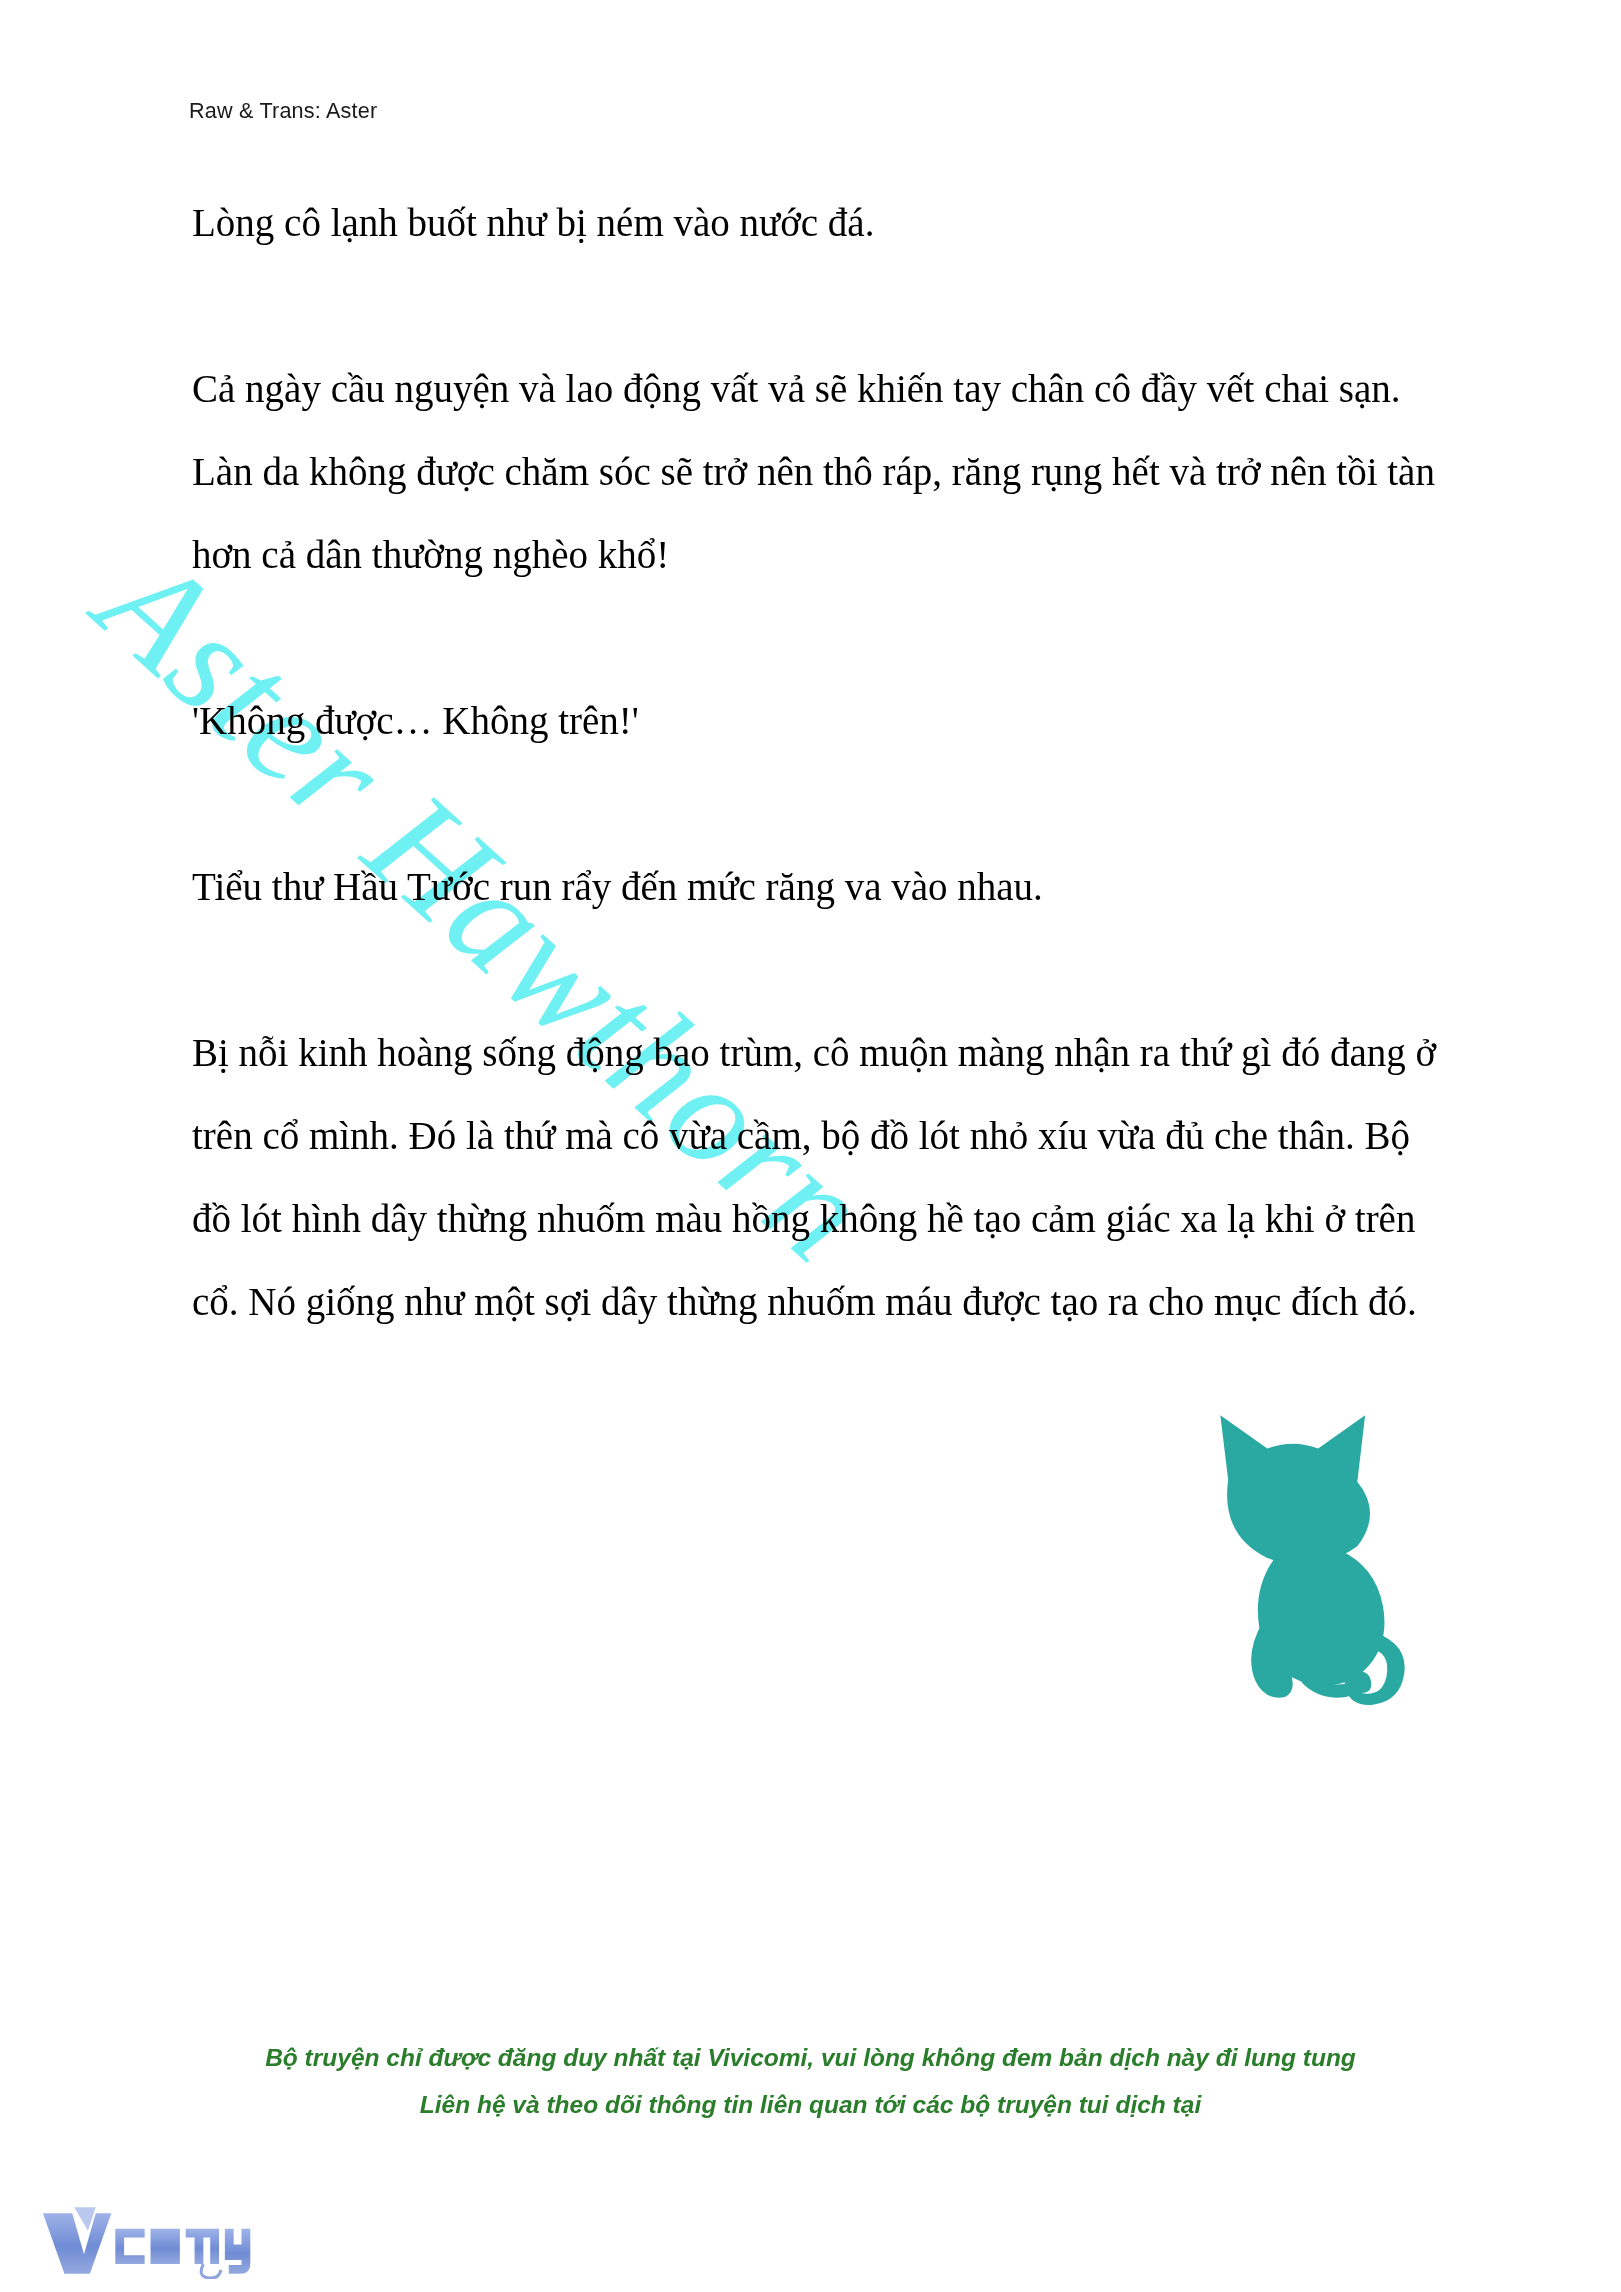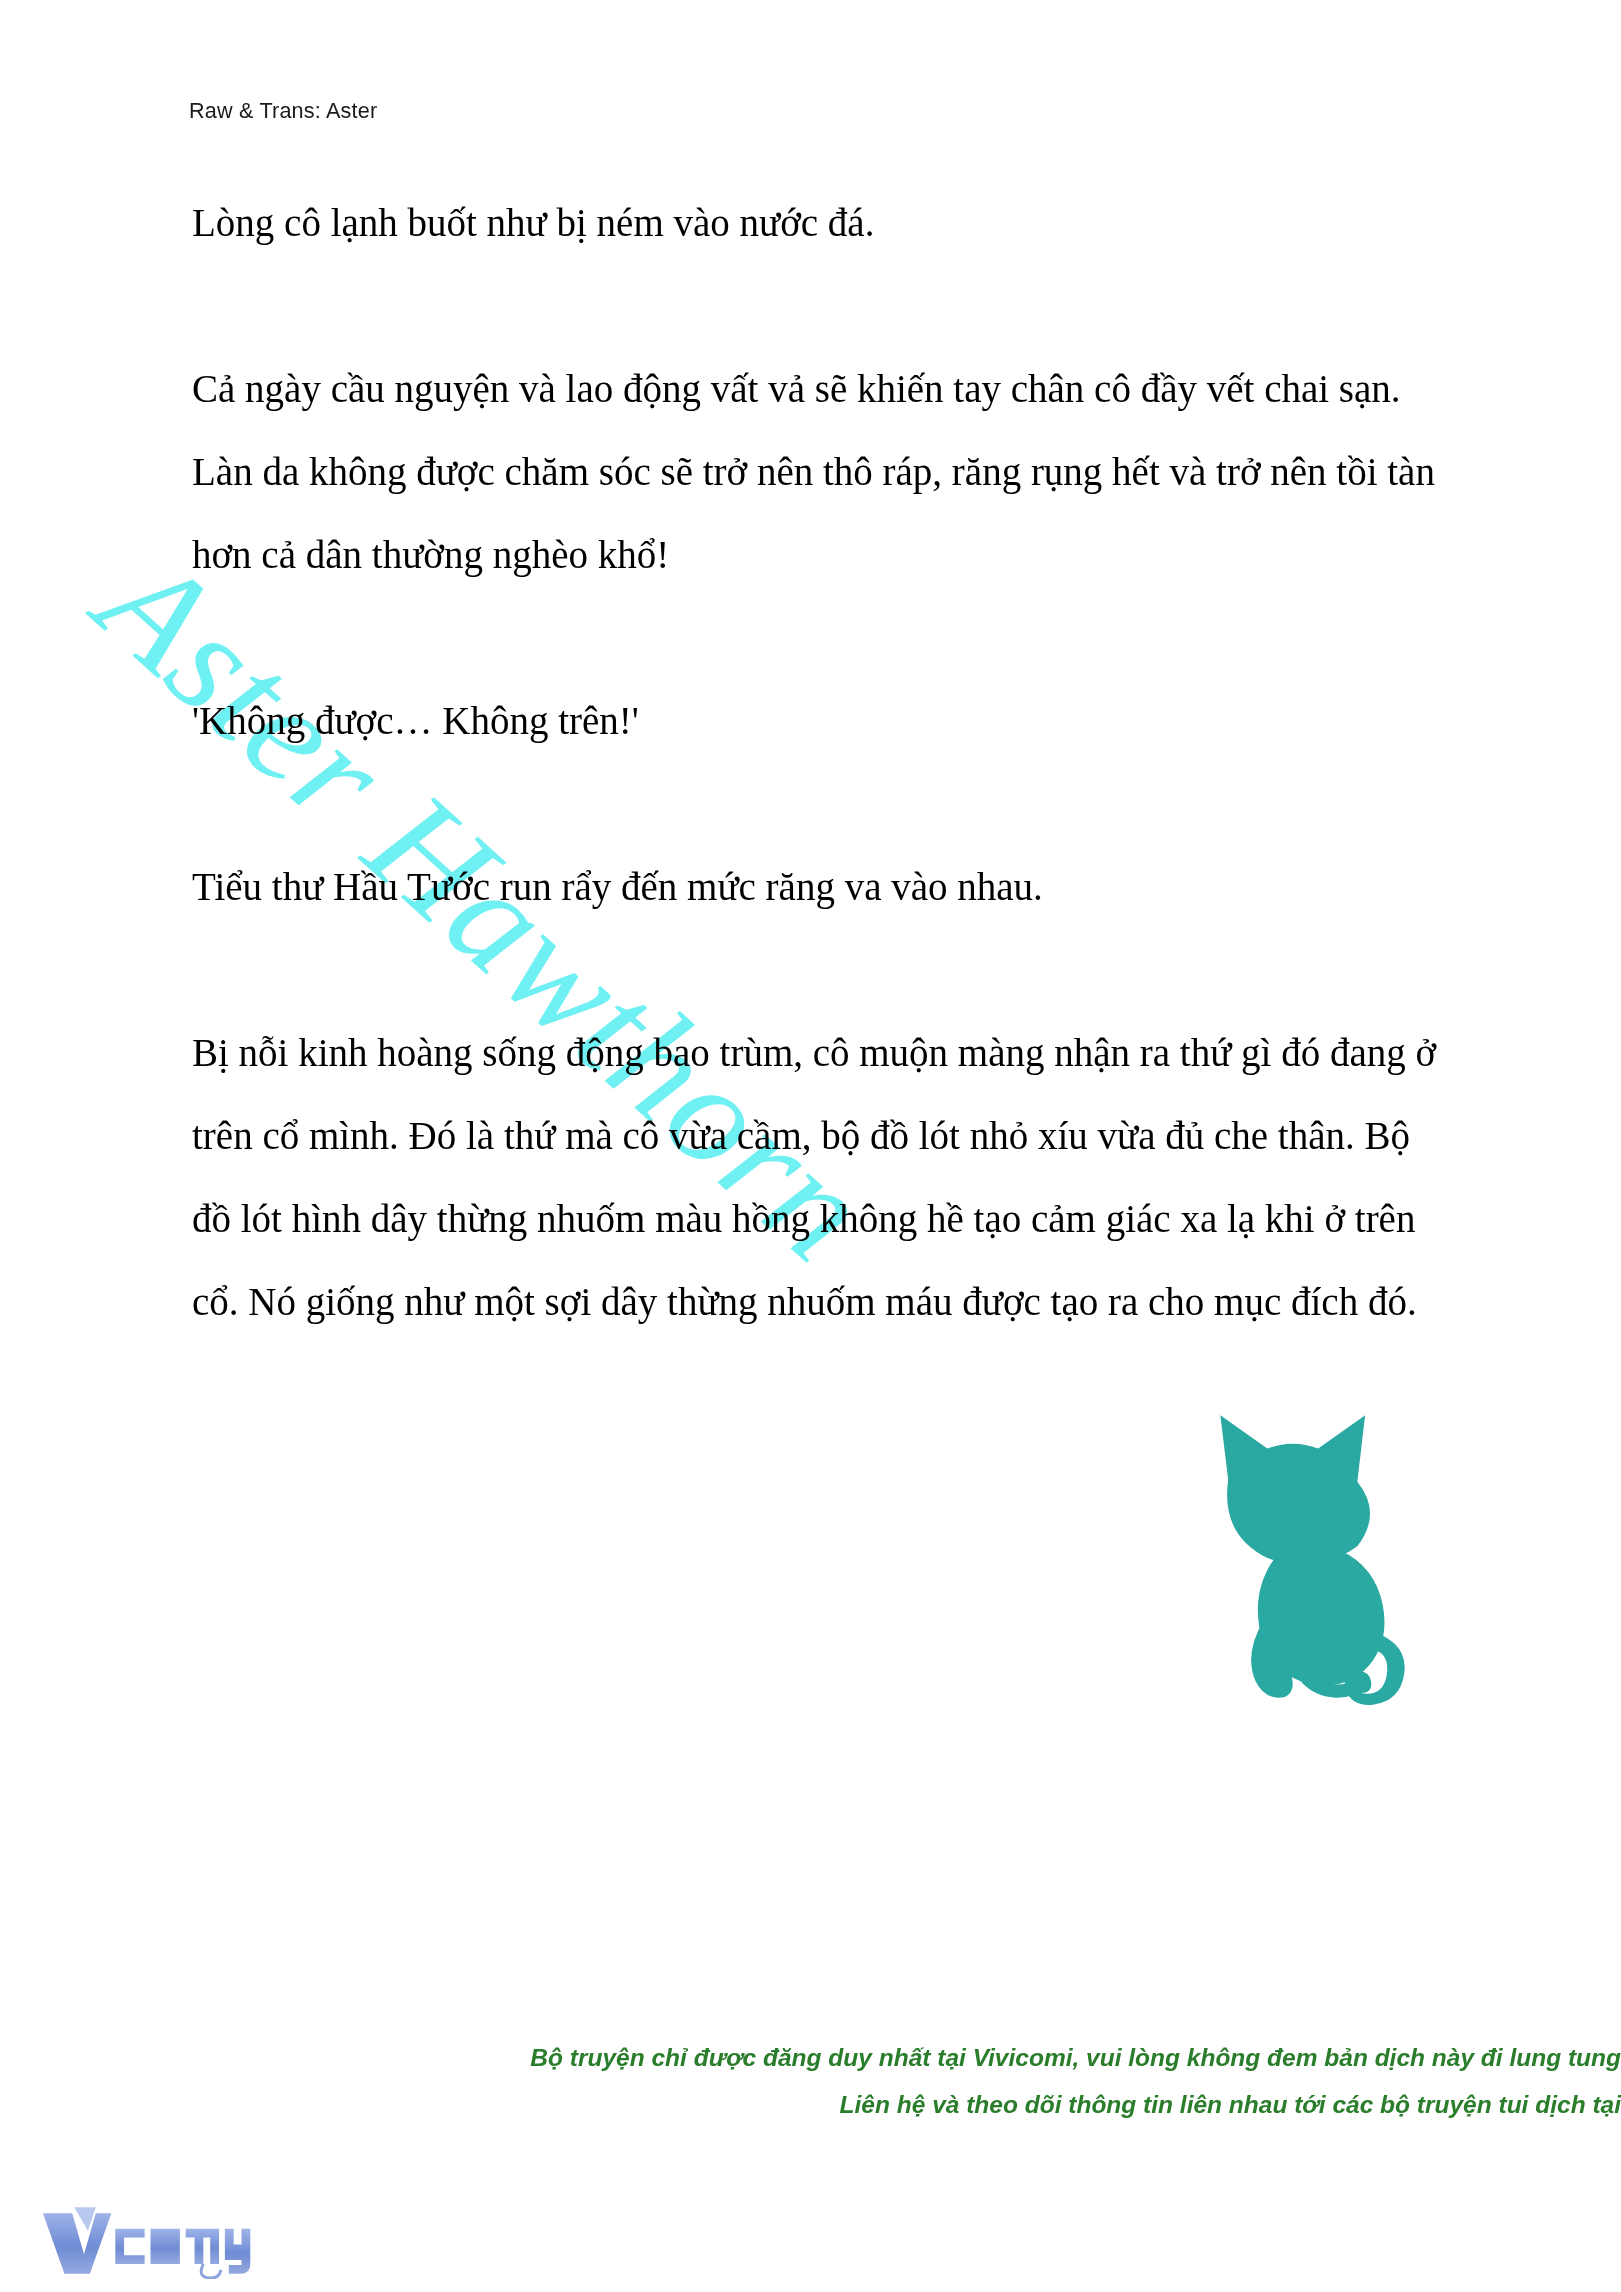--- a/index.html
+++ b/index.html
@@ -87,21 +87,21 @@
     z-index: 1;
     pointer-events: none;
   }
 
   
   .notice {
     position: absolute;
     left: 0;
     top: 2034px;
     width: 1621px;
-    text-align: right;
+    text-align: center;
     font-family: "Liberation Sans", sans-serif;
     font-weight: bold;
     font-style: italic;
     color: #2a7d2a;
     font-size: 24.5px;
     line-height: 47px;
   }
   .notice .nline { display: block; white-space: nowrap; }
 
   
@@ -151,21 +151,21 @@
   <div class="body-column">
     <p class="para">Lòng cô lạnh buốt như bị ném vào nước đá.</p>
     <p class="para">Cả ngày cầu nguyện và lao động vất vả sẽ khiến tay chân cô đầy vết chai sạn. Làn da không được chăm sóc sẽ trở nên thô ráp, răng rụng hết và trở nên tồi tàn hơn cả dân thường nghèo khổ!</p>
     <p class="para">'Không được… Không trên!'</p>
     <p class="para">Tiểu thư Hầu Tước run rẩy đến mức răng va vào nhau.</p>
     <p class="para">Bị nỗi kinh hoàng sống động bao trùm, cô muộn màng nhận ra thứ gì đó đang ở trên cổ mình. Đó là thứ mà cô vừa cầm, bộ đồ lót nhỏ xíu vừa đủ che thân. Bộ đồ lót hình dây thừng nhuốm màu hồng không hề tạo cảm giác xa lạ khi ở trên cổ. Nó giống như một sợi dây thừng nhuốm máu được tạo ra cho mục đích đó.</p>
   </div>
 
   <div class="notice">
     <span class="nline">Bộ truyện chỉ được đăng duy nhất tại Vivicomi, vui lòng không đem bản dịch này đi lung tung</span>
-    <span class="nline">Liên hệ và theo dõi thông tin liên nhau tới các bộ truyện tui dịch tại</span>
+    <span class="nline">Liên hệ và theo dõi thông tin liên quan tới các bộ truyện tui dịch tại</span>
   </div>
 
   <div class="brand-logo">
     <svg viewBox="0 0 230 75" width="225" height="74" aria-hidden="true">
       <defs>
         <linearGradient id="lg" x1="0" y1="0" x2="0" y2="1">
           <stop offset="0%" stop-color="#9fb3e8"></stop>
           <stop offset="55%" stop-color="#6f8cd4"></stop>
           <stop offset="100%" stop-color="#95a9e0"></stop>
         </linearGradient>

